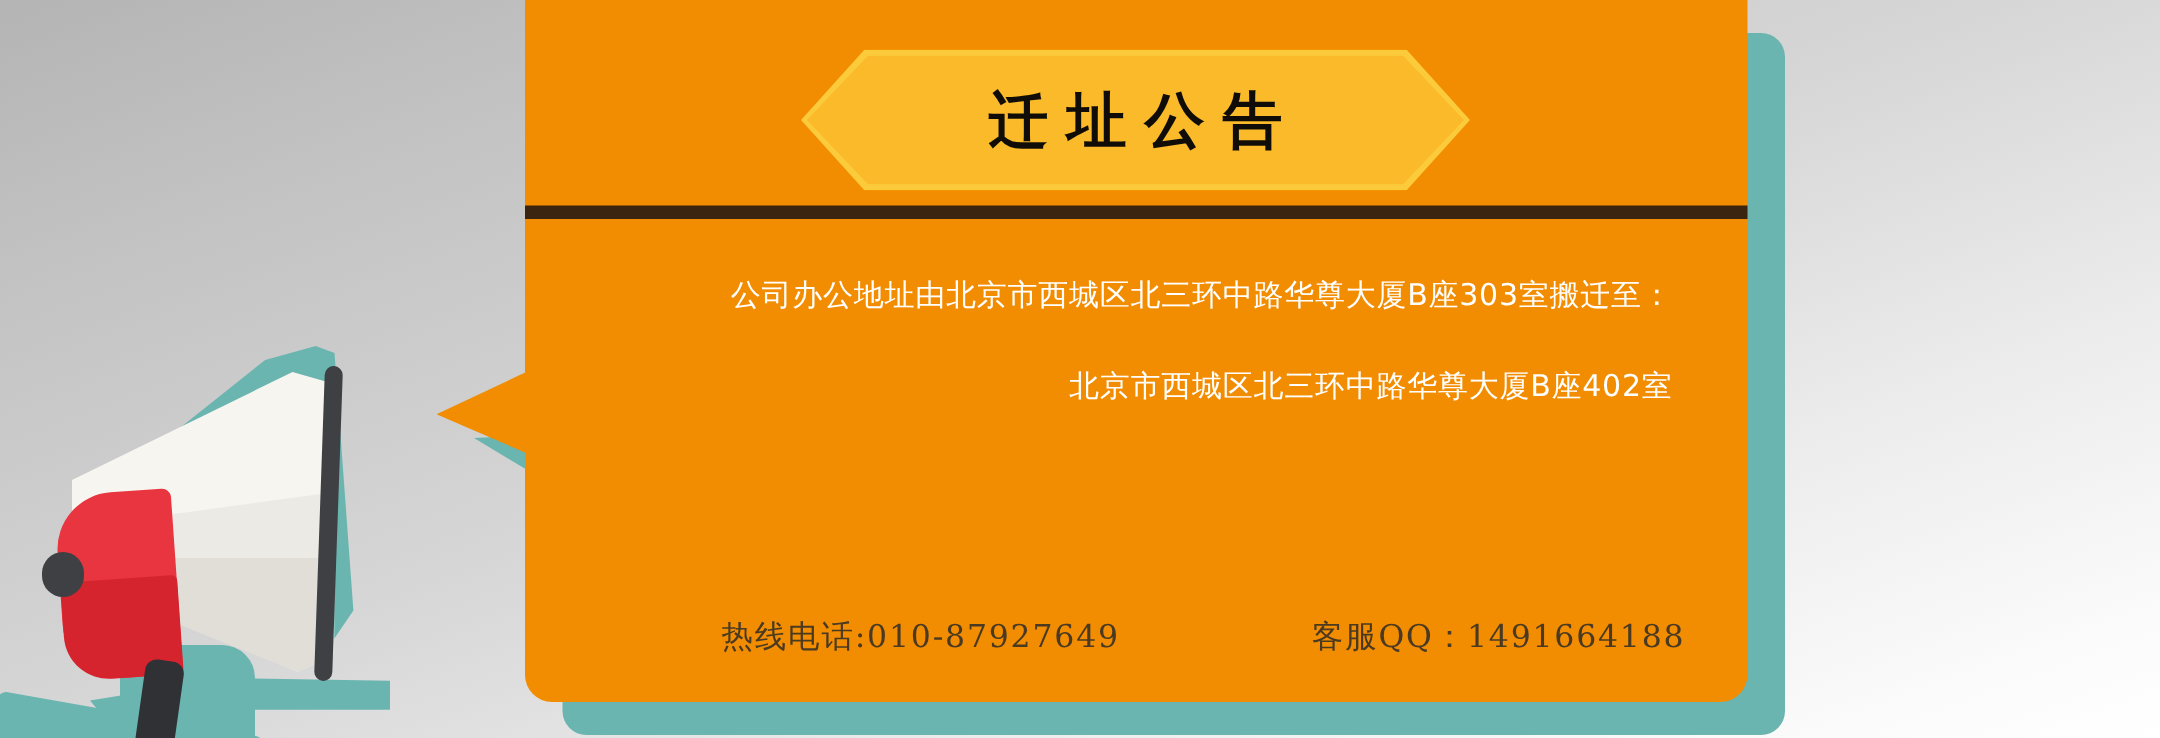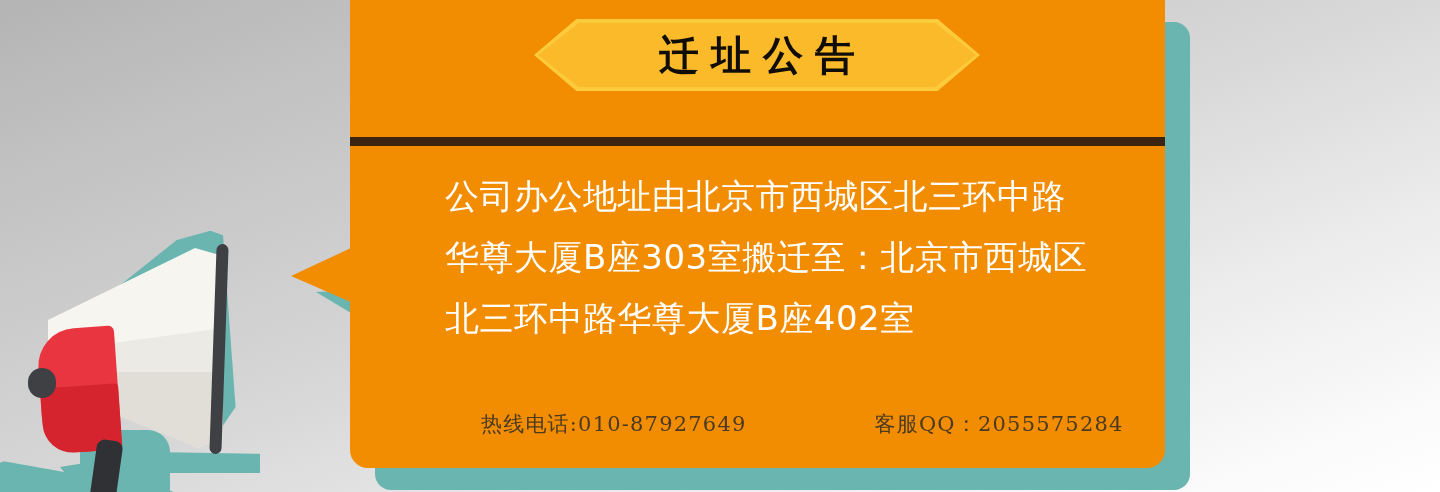--- a/index.html
+++ b/index.html
@@ -60,23 +60,23 @@
     width: 40px;
     height: 26px;
     background: #6ab5b0;
     clip-path: polygon(100% 0%, 100% 100%, 0% 8%);
   }
 
   
   .ribbon-wrap {
     position: absolute;
     left: 534px;
-    top: 19px;
+    top: 33px;
     width: 446px;
-    height: 72px;
+    height: 94px;
   }
   .ribbon-outer {
     position: absolute;
     inset: 0;
     background: #fccb3c;
     clip-path: polygon(9.5% 0%, 90.5% 0%, 100% 50%, 90.5% 100%, 9.5% 100%, 0% 50%);
   }
   .ribbon-inner {
     position: absolute;
     left: 4px; top: 4px; right: 4px; bottom: 4px;
@@ -103,28 +103,29 @@
     left: 350px;
     top: 137px;
     width: 815px;
     height: 9px;
     background: #3b2410;
   }
 
   
   .body-text {
     position: absolute;
-    left: 445px;
+    left: 467px;
     top: 166px;
     width: 648px;
     color: #ffffff;
-    font-size: 34px;
+    font-size: 20px;
     line-height: 61px;
     letter-spacing: 0.5px;
     font-family: "DejaVu Sans", "Liberation Sans", sans-serif;
+    text-align: right;
   }
 
   
   .footer {
     position: absolute;
     left: 445px;
     top: 410px;
     width: 660px;
     display: flex;
     align-items: center;
@@ -296,16 +297,16 @@
     <div class="ribbon-inner"></div>
     <div class="ribbon-text">迁址公告</div>
   </div>
 
   <div class="divider"></div>
 
   <div class="body-text">公司办公地址由北京市西城区北三环中路华尊大厦B座303室搬迁至：北京市西城区北三环中路华尊大厦B座402室</div>
 
   <div class="footer">
     <div class="contact phone">热线电话:010-87927649</div>
-    <div class="contact qq">客服QQ：2055575284</div>
+    <div class="contact qq">客服QQ：1491664188</div>
   </div>
 
 </div>
 
 </body></html>

